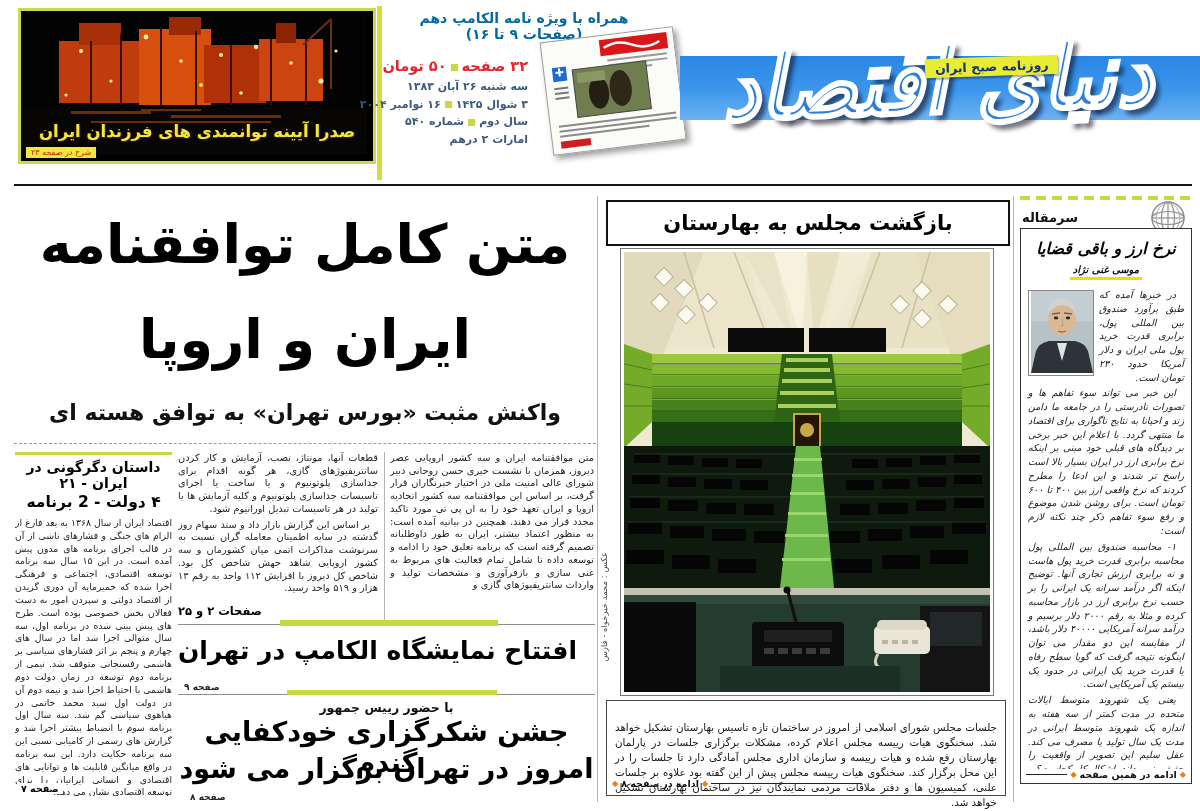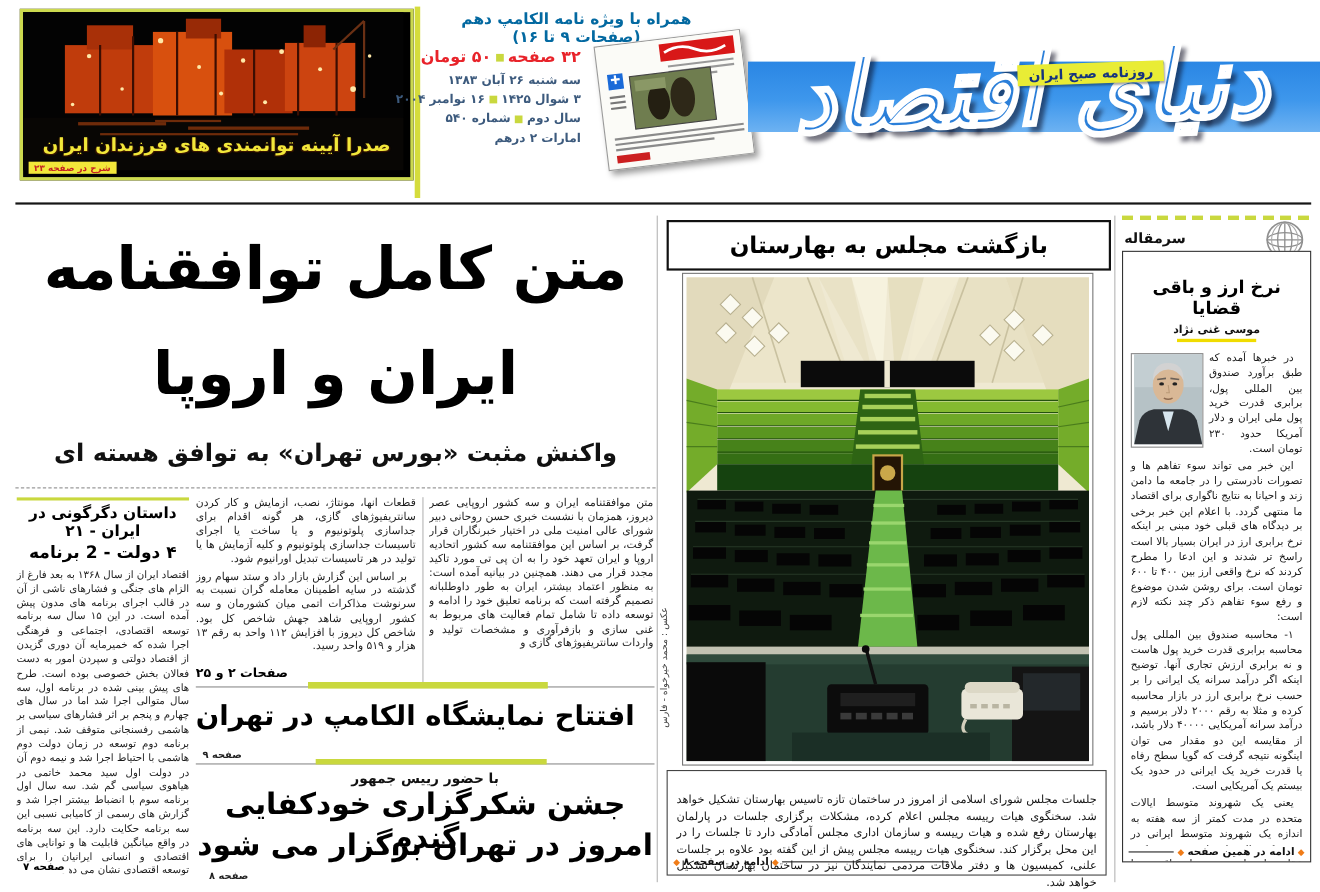--- a/index.html
+++ b/index.html
@@ -6,25 +6,25 @@
   .page{position:relative;width:1200px;height:811px;background:#ffffff;overflow:hidden;
         font-family:"DejaVu Sans",sans-serif;direction:rtl;}
   .abs{position:absolute;}
 
   
   .promo{left:18px;top:8px;width:352px;height:150px;border:3px solid #ccd94f;background:#000;}
   .promo svg{position:absolute;left:0;top:0;}
   .promo-caption{position:absolute;left:0;right:0;bottom:20px;text-align:center;color:#f2e73a;
                  font-weight:bold;font-size:16.5px;text-shadow:1px 1px 1px #3a1600,-1px 1px 1px #3a1600;}
   .promo-tag{position:absolute;left:5px;bottom:3px;background:#f2e73a;color:#c42222;
-             font-size:8px;font-weight:bold;padding:1px 5px;}
+             font-size:8px;font-weight:normal;padding:1px 5px;}
   .vbar{left:377px;top:6px;width:5px;height:174px;background:#d5dc3c;}
   .supplement{left:388px;top:10px;width:272px;text-align:center;color:#0369a1;font-weight:bold;font-size:14px;}
   .info{left:388px;top:44px;width:140px;text-align:right;}
-  .info-l1{color:#e8232a;font-weight:bold;font-size:14.5px;margin-bottom:4px;white-space:nowrap;}
+  .info-l1{color:#e8232a;font-weight:bold;font-size:14.5px;margin-bottom:4px;white-space:nowrap;margin-top:14px;}
   .info-l{color:#3c5a7d;font-weight:bold;font-size:11px;line-height:1.6;white-space:nowrap;}
   .sq{display:inline-block;width:7px;height:7px;background:#c9d83e;margin:0 4px;vertical-align:middle;}
   .thumb{left:546px;top:34px;width:132px;height:112px;transform:rotate(-7deg);background:#fbfbf7;
          border:1px solid #9a9a9a;box-shadow:3px 4px 6px rgba(0,0,0,.4);}
   .bluebar{left:680px;top:56px;width:520px;height:64px;background:linear-gradient(180deg,#2a86e4 0%,#3e97ec 55%,#6db2f2 100%);}
   .logo{left:676px;top:2px;width:524px;height:158px;display:flex;align-items:center;justify-content:center;}
   .logo span{font-size:84px;font-weight:bold;font-style:italic;color:#2b7fd9;
              -webkit-text-stroke:3px #ffffff;letter-spacing:-2px;
              text-shadow:5px 6px 4px rgba(10,10,30,.55);transform:rotate(-2deg) scaleY(1.08);white-space:nowrap;}
   .logo-tag{left:925px;top:57px;background:#e9ec35;color:#15337e;font-weight:bold;font-size:12.5px;
@@ -75,21 +75,21 @@
   .majlis-cont{left:612px;top:778px;width:250px;}
   .cont-line{flex:1;height:1px;background:#222;}
   .diamond{color:#f07c18;font-size:8px;line-height:1;}
 
   
   .ed-dash{left:1020px;top:196px;width:172px;height:4px;
            background:repeating-linear-gradient(90deg,#c9d83e 0 10px,transparent 10px 16px);}
   .ed-label{left:1022px;top:210px;font-weight:bold;font-size:13px;color:#111;}
   .globe{left:1146px;top:198px;}
   .ed-box{left:1020px;top:228px;width:172px;height:556px;border:1px solid #333;box-sizing:border-box;
-          padding:18px 7px;overflow:hidden;background:#fff;}
+          padding:6px 7px;overflow:hidden;background:#fff;font-style:italic;}
   .ed-title{text-align:center;font-weight:bold;font-size:16px;color:#000;margin:4px 0 6px;}
   .ed-author{text-align:center;font-weight:bold;font-size:10px;color:#111;}
   .ed-underline{width:72px;height:3px;background:#f0dc00;margin:2px auto 8px;}
   .ed-body{font-size:9.5px;line-height:1.45;text-align:justify;color:#161616;}
   .ed-body p{margin:0 0 2px;text-indent:8px;}
   .ed-photo{float:left;width:64px;height:84px;margin:2px 5px 3px 0;border:1px solid #888;}
   .ed-cont{left:1026px;top:769px;width:160px;background:#fff;}
 </style>
 </head>
 <body>

